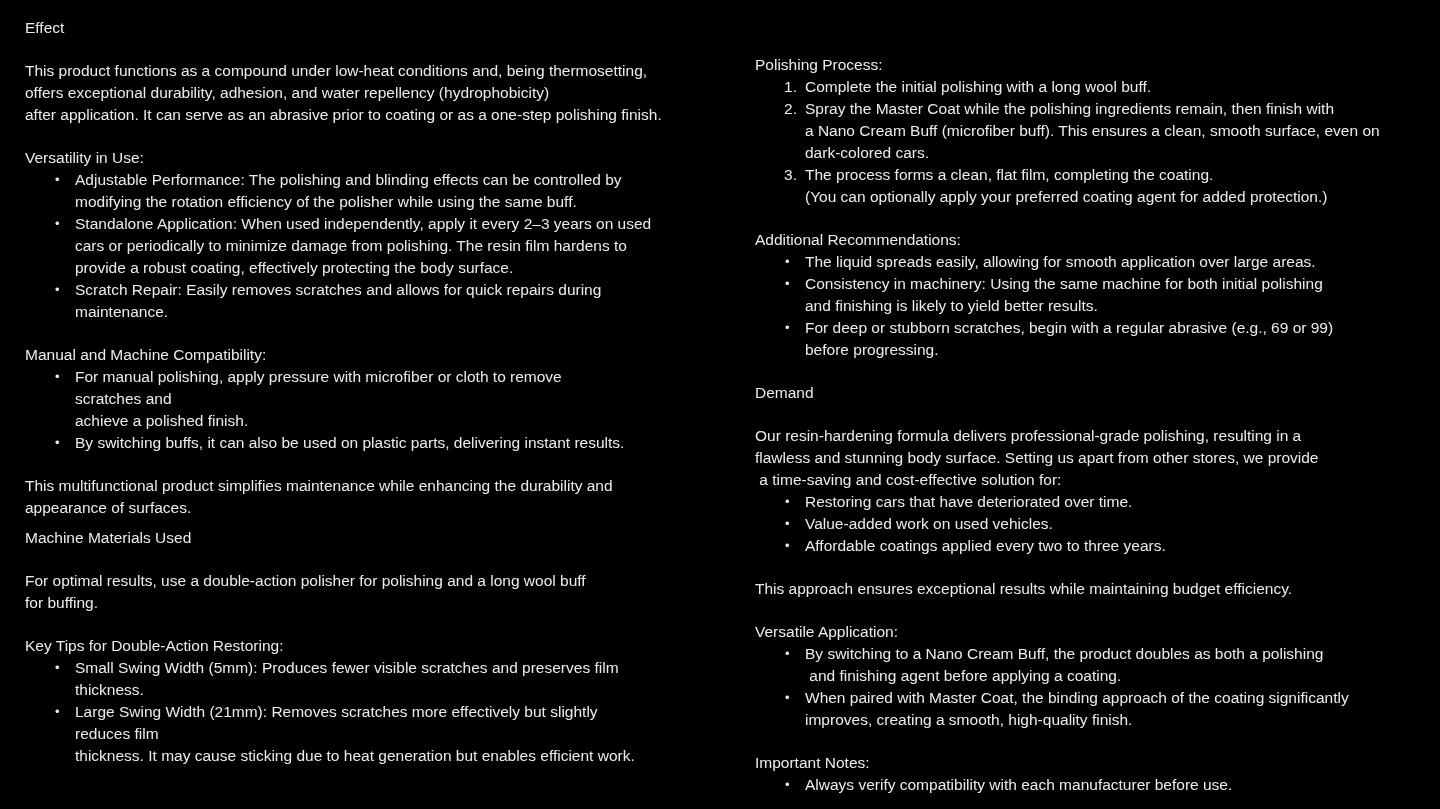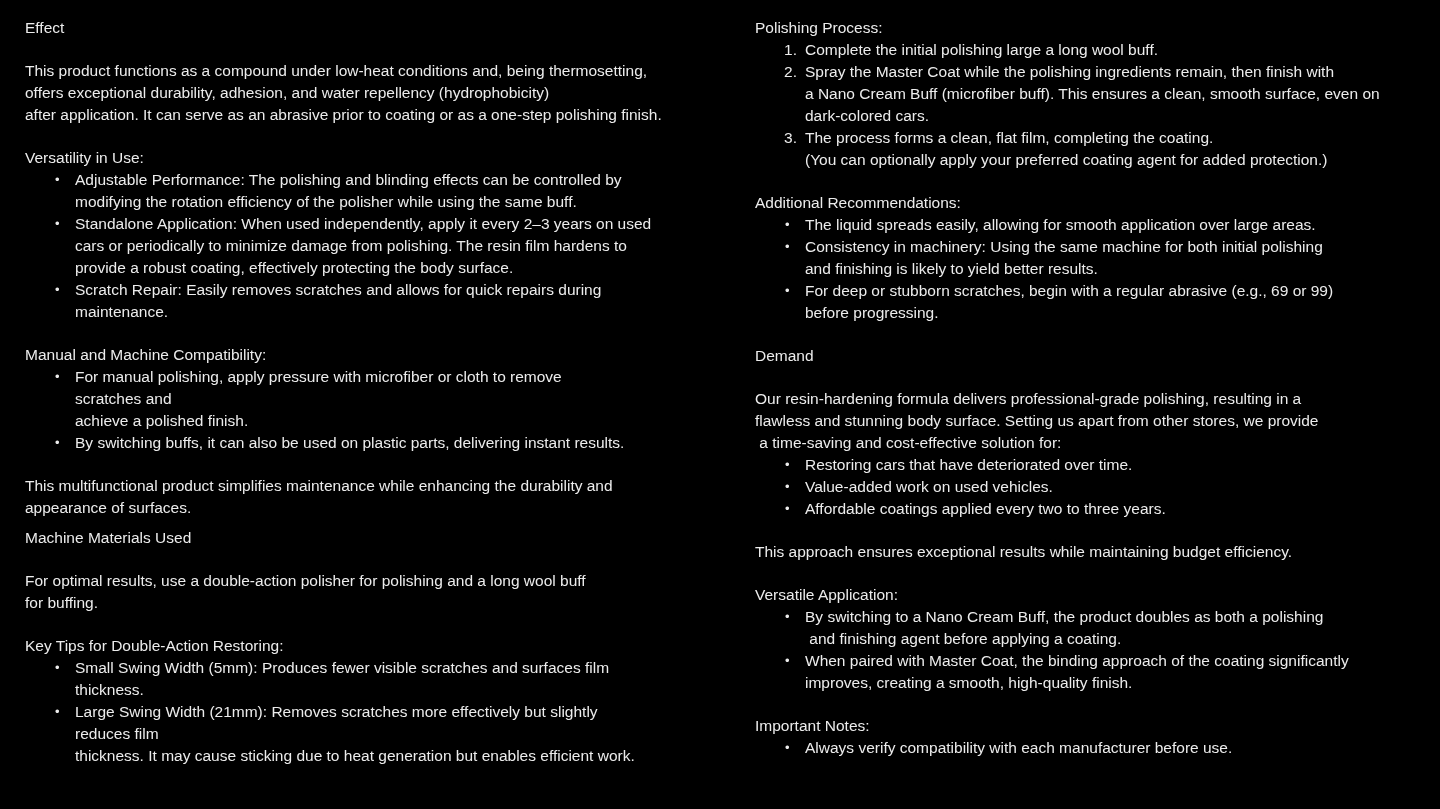--- a/index.html
+++ b/index.html
@@ -8,21 +8,21 @@
     width:1440px; height:809px;
     background:#000000;
     color:#ececec;
     font-family:"Liberation Sans", sans-serif;
     font-size:15.5px;
     line-height:22px;
     overflow:hidden;
   }
   .col { position:absolute; top:17px; }
   .col-left  { left:25px;  width:702px; }
-  .col-right { left:755px; width:678px; }
+  .col-right { left:755px; width:678px;margin-top:37px; }
   .heading, .para { margin:0; white-space:pre-wrap; }
   .gap    { margin-top:21px; }
   .gap-sm { margin-top:8px; }
   ul.bullets, ol.steps { list-style:none; margin:0; padding:0; }
   ul.bullets li, ol.steps li {
     position:relative;
     padding-left:50px;
     white-space:pre-wrap;
   }
   ul.bullets li::before {
@@ -71,32 +71,32 @@
 
     <p class="para gap">This multifunctional product simplifies maintenance while enhancing the durability and
 appearance of surfaces.</p>
 
     <div class="heading gap-sm">Machine Materials Used</div>
     <p class="para gap">For optimal results, use a double-action polisher for polishing and a long wool buff
 for buffing.</p>
 
     <div class="heading gap">Key Tips for Double-Action Restoring:</div>
     <ul class="bullets">
-      <li>Small Swing Width (5mm): Produces fewer visible scratches and surfaces film
+      <li>Small Swing Width (5mm): Produces fewer visible scratches and preserves film
 thickness.</li>
       <li>Large Swing Width (21mm): Removes scratches more effectively but slightly
 reduces film
 thickness. It may cause sticking due to heat generation but enables efficient work.</li>
     </ul>
   </div>
 
   <div class="col col-right">
     <div class="heading">Polishing Process:</div>
     <ol class="steps gap">
-      <li>Complete the initial polishing large a long wool buff.</li>
+      <li>Complete the initial polishing with a long wool buff.</li>
       <li>Spray the Master Coat while the polishing ingredients remain, then finish with
 a Nano Cream Buff (microfiber buff). This ensures a clean, smooth surface, even on
 dark-colored cars.</li>
       <li>The process forms a clean, flat film, completing the coating.
 (You can optionally apply your preferred coating agent for added protection.)</li>
     </ol>
 
     <div class="heading gap">Additional Recommendations:</div>
     <ul class="bullets">
       <li>The liquid spreads easily, allowing for smooth application over large areas.</li>

